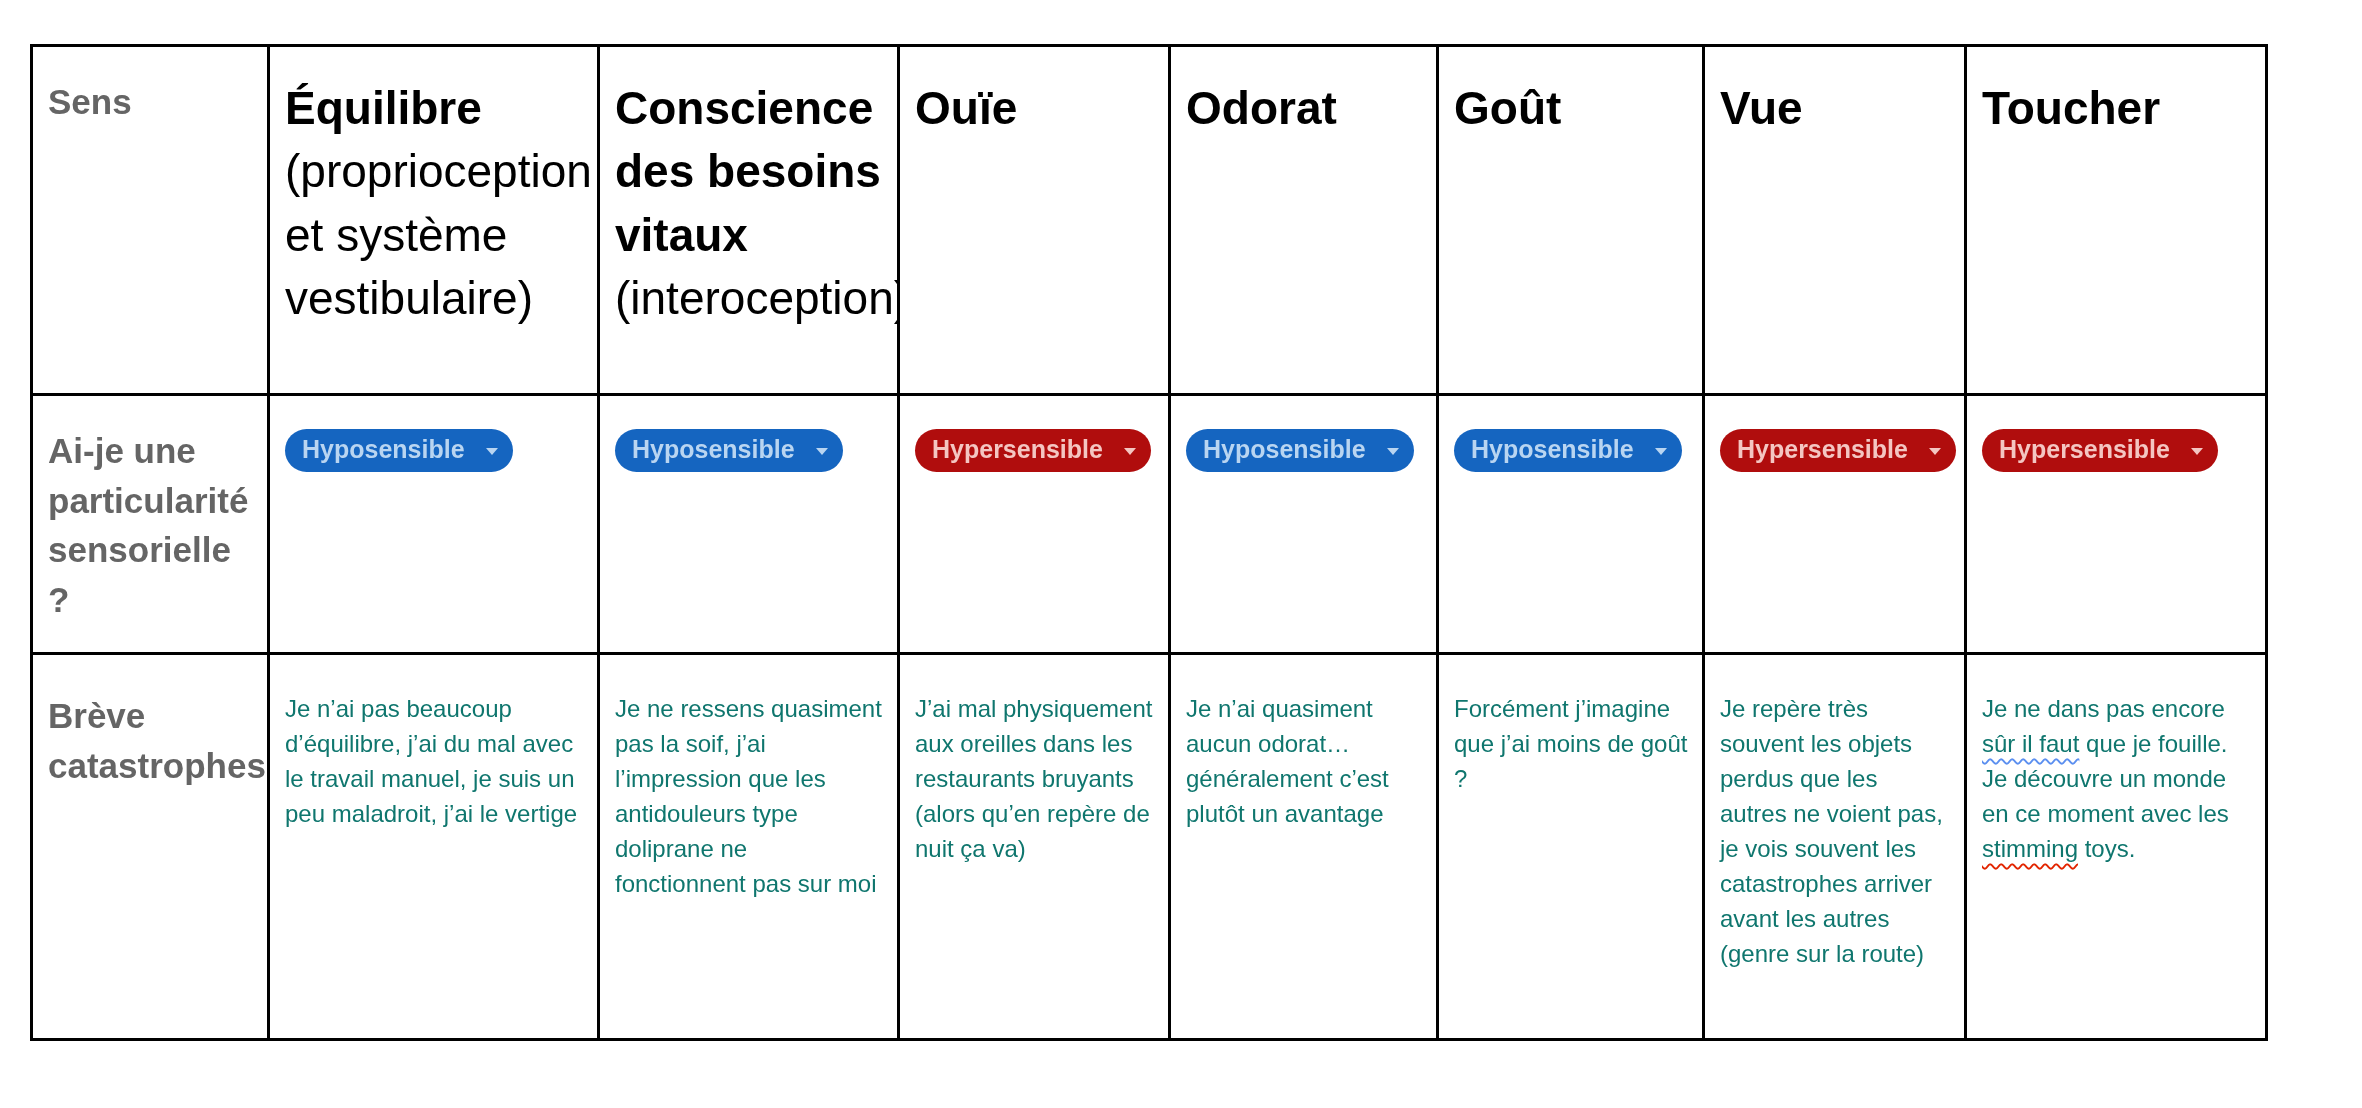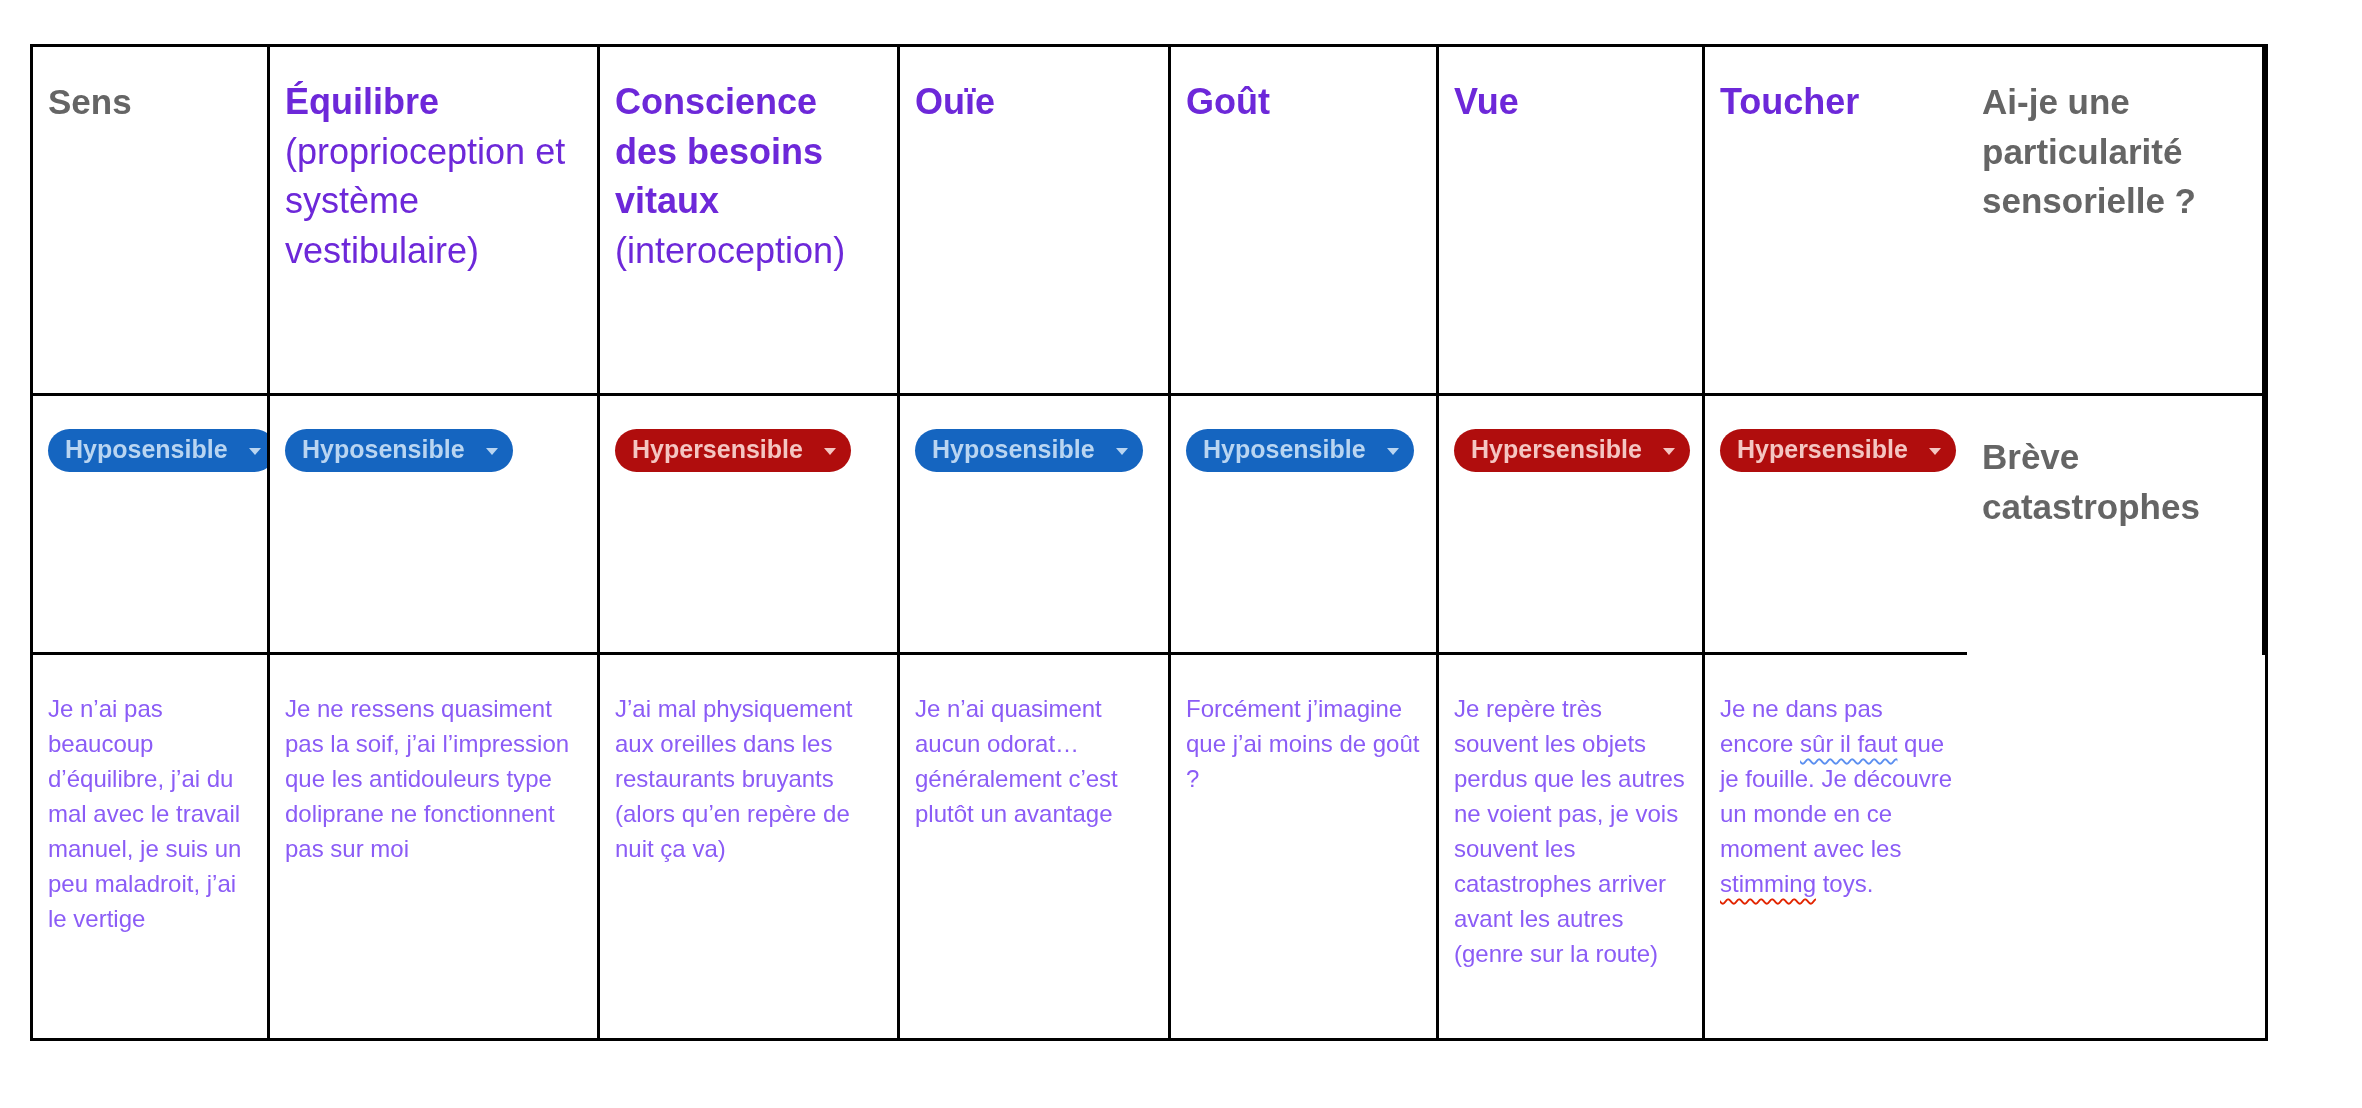--- a/index.html
+++ b/index.html
@@ -15,23 +15,23 @@
   }
   .cell {
     border-right:3px solid #000; border-bottom:3px solid #000;
     padding:30px 14px 14px 15px; overflow:hidden; background:#fff;
   }
   .cell.last-col { border-right:none; }
   .cell.last-row { border-bottom:none; }
   .cell.r3 { padding-top:36px; }
 
   .muted { font-size:35px; line-height:1.42; color:#656565;font-weight:bold; }
-  .htitle { font-size:36px; line-height:1.38; color:#6d28d9; font-weight:400; }
+  .htitle { font-size:46px; line-height:1.38; color:#000000; font-weight:400; }
   .htitle .b { font-weight:700; }
-  .desc { font-size:24px; line-height:1.46; color:#8b5cf6; }
+  .desc { font-size:24px; line-height:1.46; color:#0f766e; }
 
   .pill {
     display:inline-flex; align-items:center; gap:21px;
     border:none; border-radius:999px; padding:7px 15px 8px 17px;
     font-family:inherit; font-weight:700; font-size:25px; line-height:1.1;
     cursor:pointer; margin-top:3px; white-space:nowrap;
   }
   .pill.hypo  { background:var(--hypo-bg,#1565c0);  color:var(--hypo-text,#b9d5f1); }
   .pill.hyper { background:var(--hyper-bg,#b00d0d); color:var(--hyper-text,#f4c6c2); }
   .caret {
@@ -54,20 +54,23 @@
     <div class="muted">Sens</div>
   </div>
   <div class="cell">
     <div class="htitle"><span class="b">Équilibre</span> <span>(proprioception et système vestibulaire)</span></div>
   </div>
   <div class="cell">
     <div class="htitle"><span class="b">Conscience des besoins vitaux</span> <span>(interoception)</span></div>
   </div>
   <div class="cell">
     <div class="htitle"><span class="b">Ouïe</span></div>
+  </div>
+  <div class="cell">
+    <div class="htitle"><span class="b">Odorat</span></div>
   </div>
   <div class="cell">
     <div class="htitle"><span class="b">Goût</span></div>
   </div>
   <div class="cell">
     <div class="htitle"><span class="b">Vue</span></div>
   </div>
   <div class="cell last-col">
     <div class="htitle"><span class="b">Toucher</span></div>
   </div>

